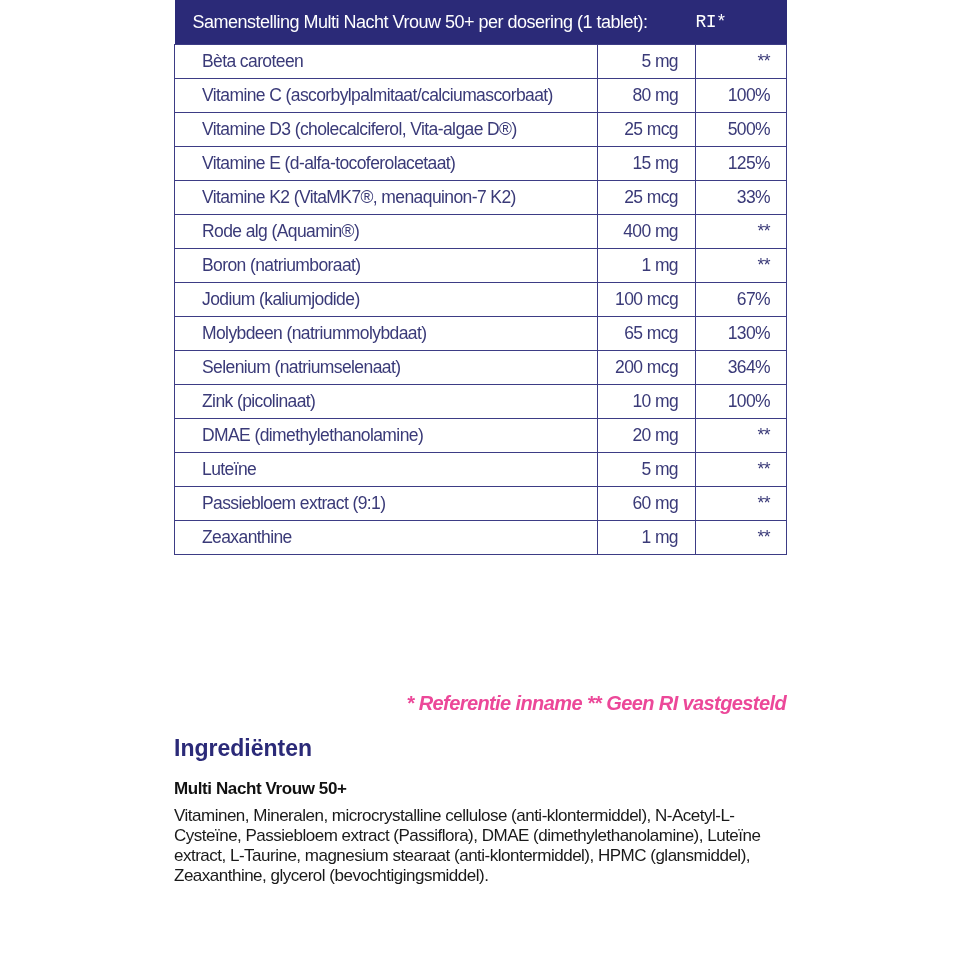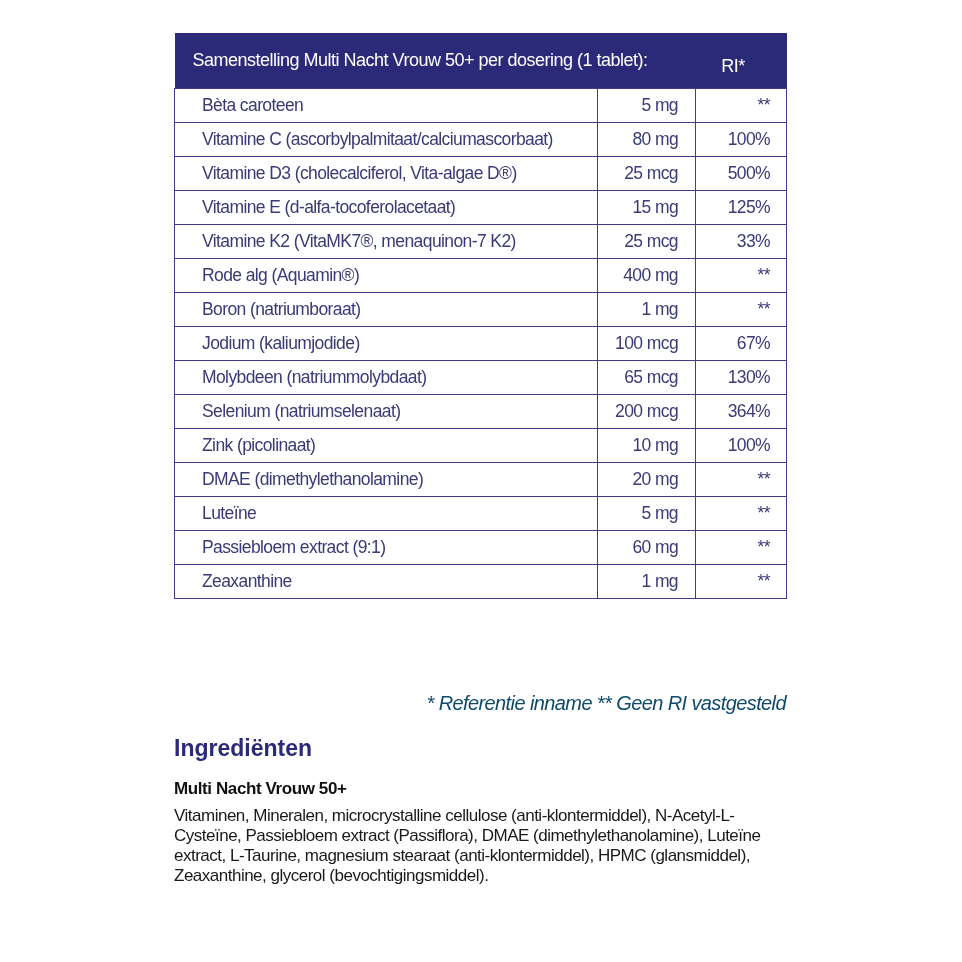--- a/index.html
+++ b/index.html
@@ -1,31 +1,31 @@
 <!DOCTYPE html>
 <html><head>
 <meta charset="utf-8">
 <style>
   html, body { margin:0; padding:0; background:#ffffff; }
   body { width:962px; height:962px; position:relative; overflow:hidden;
          font-family:"Liberation Sans", sans-serif; }
-  .table-wrap { position:absolute; left:174px; top:0; width:612px;margin-top:33px; }
+  .table-wrap { position:absolute; left:174px; top:0; width:612px; }
   table { border-collapse:collapse; width:612px; table-layout:fixed; }
   th { background:#2b2a78; color:#ffffff; font-weight:normal; height:44px;
        font-size:18px; padding:0 0 0 18px; text-align:left; letter-spacing:-0.5px;
        font-stretch:condensed; }
-  th.ri { text-align:center; padding:11px 16px 0 0; }
+  th.ri { text-align:left; padding:0 16px 0 0;font-family:Liberation Mono, monospace; }
   td { border:1.5px solid #3d3c85; height:33px; padding:0; font-size:17.5px;
        color:#3a3a78; letter-spacing:-0.6px; }
   td.name { padding-left:27px; white-space:nowrap; }
   td.amt { text-align:right; padding-right:17px; }
   td.ri { text-align:right; padding-right:16px; }
   col.c1 { width:423px; } col.c2 { width:98px; } col.c3 { width:91px; }
   .legend { position:absolute; left:380px; top:692px; width:406px; text-align:right;
-            font-style:italic; color:#0c4a6e; font-size:20px; letter-spacing:-0.6px; }
+            font-style:italic; color:#ec4899; font-size:20px; letter-spacing:-0.6px;font-weight:bold; }
   .ing-title { position:absolute; left:174px; top:735px; font-size:23px; font-weight:bold;
                color:#2b2a78; }
   .ing-product { position:absolute; left:174px; top:779px; font-size:17px; font-weight:bold;
                  color:#111111; letter-spacing:-0.4px;text-align:center; }
   .ing-text { position:absolute; left:174px; top:806px; width:600px; font-size:17px;
               line-height:20px; color:#1a1a1a; letter-spacing:-0.5px; }
 </style>
 </head>
 <body>
 

